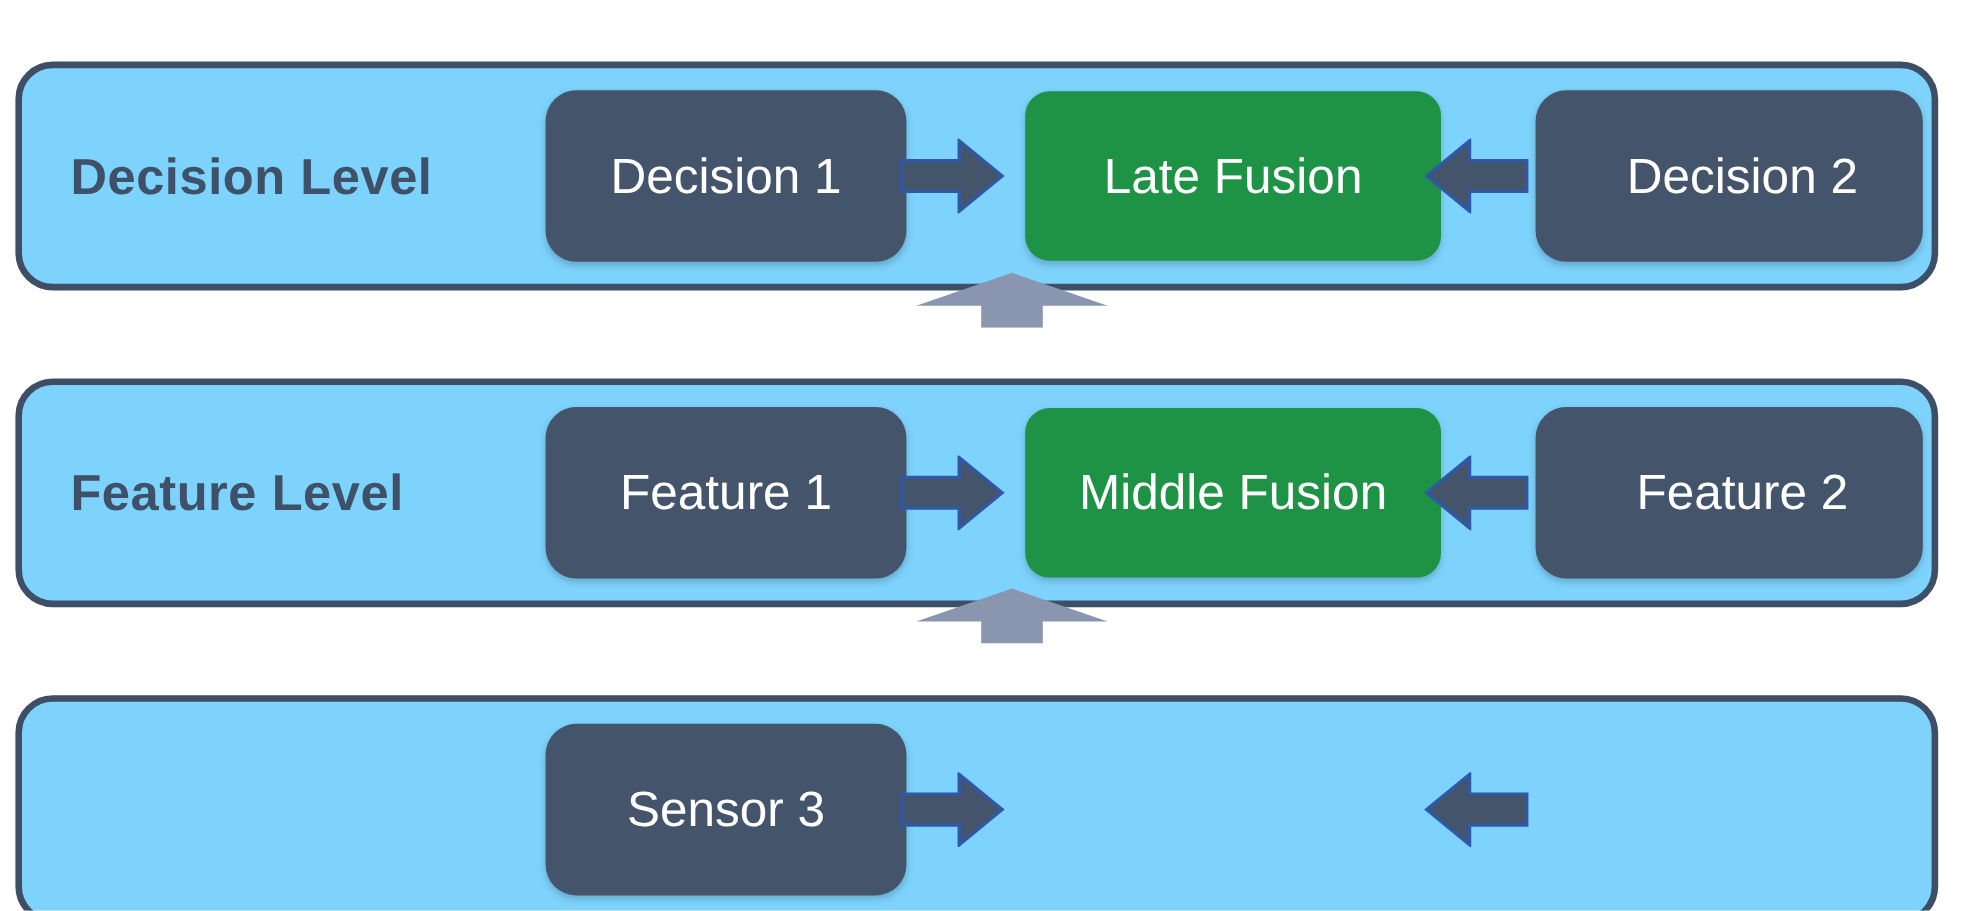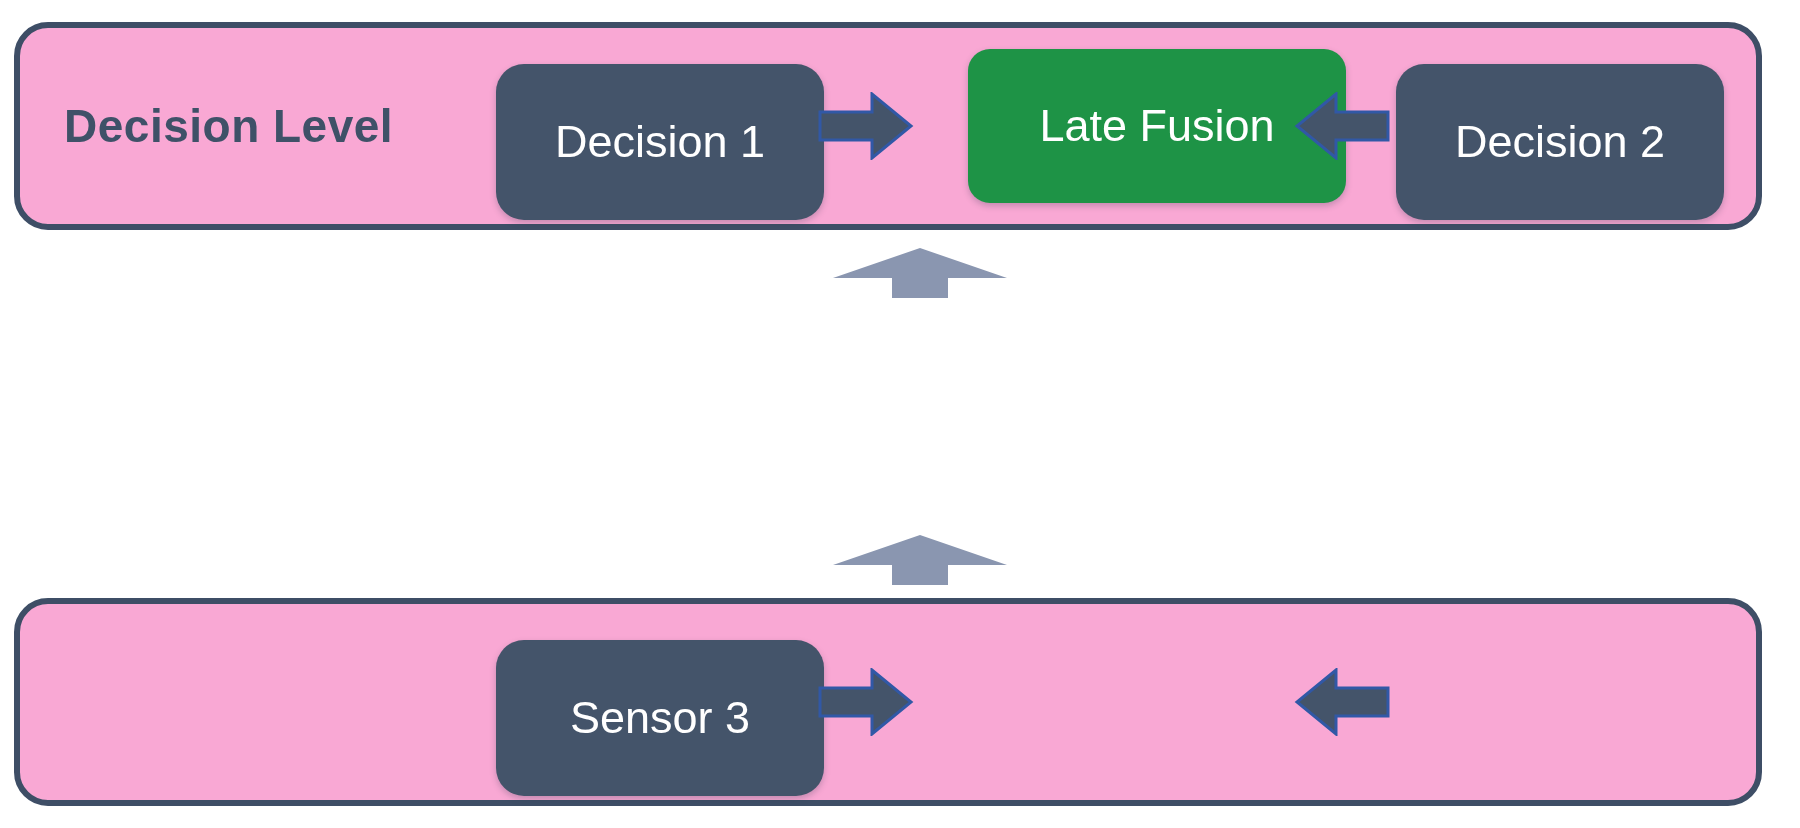--- a/index.html
+++ b/index.html
@@ -20,21 +20,22 @@
     background:var(--background);
     font-family:"Liberation Sans","DejaVu Sans",sans-serif;
     overflow:hidden;
   }
   .level-row{
     position:absolute;
     left:14px;width:1748px;height:208px;
     box-sizing:border-box;
     border:6px solid var(--container-border);
     border-radius:34px;
-    background:#f9a8d4;
+    background:#7dd3fc;
+    margin-top:34px;
   }
   .row-1{top:22px;}
   .row-2{top:310px;}
   .row-3{top:598px;}
   .level-label{
     position:absolute;
     left:44px;top:0;height:196px;
     display:flex;align-items:center;
     font-size:46px;font-weight:bold;
     color:var(--label-text);
@@ -43,32 +44,32 @@
   }
   .node{
     position:absolute;
     display:flex;align-items:center;justify-content:center;
     color:var(--box-text);
     font-size:45px;
     white-space:nowrap;
     box-shadow:0 3px 6px rgba(40,50,70,0.25);
   }
   .node.dark{
-    width:328px;height:156px;top:36px;
+    width:328px;height:156px;top:20px;
     background:var(--dark-box);
     border-radius:28px;
     text-align:center;
   }
   .node.green{
-    width:378px;height:154px;top:21px;left:948px;
+    width:378px;height:154px;top:21px;left:912px;
     background:var(--green-box);
     border-radius:22px;
   }
   .node.pos-left{left:476px;}
-  .node.pos-right{left:1376px;}
+  .node.pos-right{left:1376px;padding-left:24px;}
   .h-arrow{
     position:absolute;top:64px;
     width:96px;height:68px;
   }
   .h-arrow.to-right{left:798px;}
   .h-arrow.to-left{left:1274px;}
   .h-arrow polygon{
     fill:var(--arrow-fill);
     stroke:var(--arrow-outline);
     stroke-width:3;
@@ -97,20 +98,32 @@
     <svg class="h-arrow to-left" viewBox="0 0 96 68">
       <polygon points="94,20 42,20 42,2 3,34 42,66 42,48 94,48"></polygon>
     </svg>
     <div class="node dark pos-right">Decision 2</div>
   </div>
 
   <svg class="up-arrow gap-1" viewBox="0 0 182 52">
     <polygon points="4,32 91,2 178,32 119,32 119,52 63,52 63,32"></polygon>
   </svg>
 
+  <div class="level-row row-2">
+    <div class="level-label">Feature Level</div>
+    <div class="node dark pos-left">Feature 1</div>
+    <svg class="h-arrow to-right" viewBox="0 0 96 68">
+      <polygon points="2,20 54,20 54,2 93,34 54,66 54,48 2,48"></polygon>
+    </svg>
+    <div class="node green">Middle Fusion</div>
+    <svg class="h-arrow to-left" viewBox="0 0 96 68">
+      <polygon points="94,20 42,20 42,2 3,34 42,66 42,48 94,48"></polygon>
+    </svg>
+    <div class="node dark pos-right">Feature 2</div>
+  </div>
 
   <svg class="up-arrow gap-2" viewBox="0 0 182 52">
     <polygon points="4,32 91,2 178,32 119,32 119,52 63,52 63,32"></polygon>
   </svg>
 
   <div class="level-row row-3">
     <div class="node dark pos-left">Sensor 3</div>
     <svg class="h-arrow to-right" viewBox="0 0 96 68">
       <polygon points="2,20 54,20 54,2 93,34 54,66 54,48 2,48"></polygon>
     </svg>

